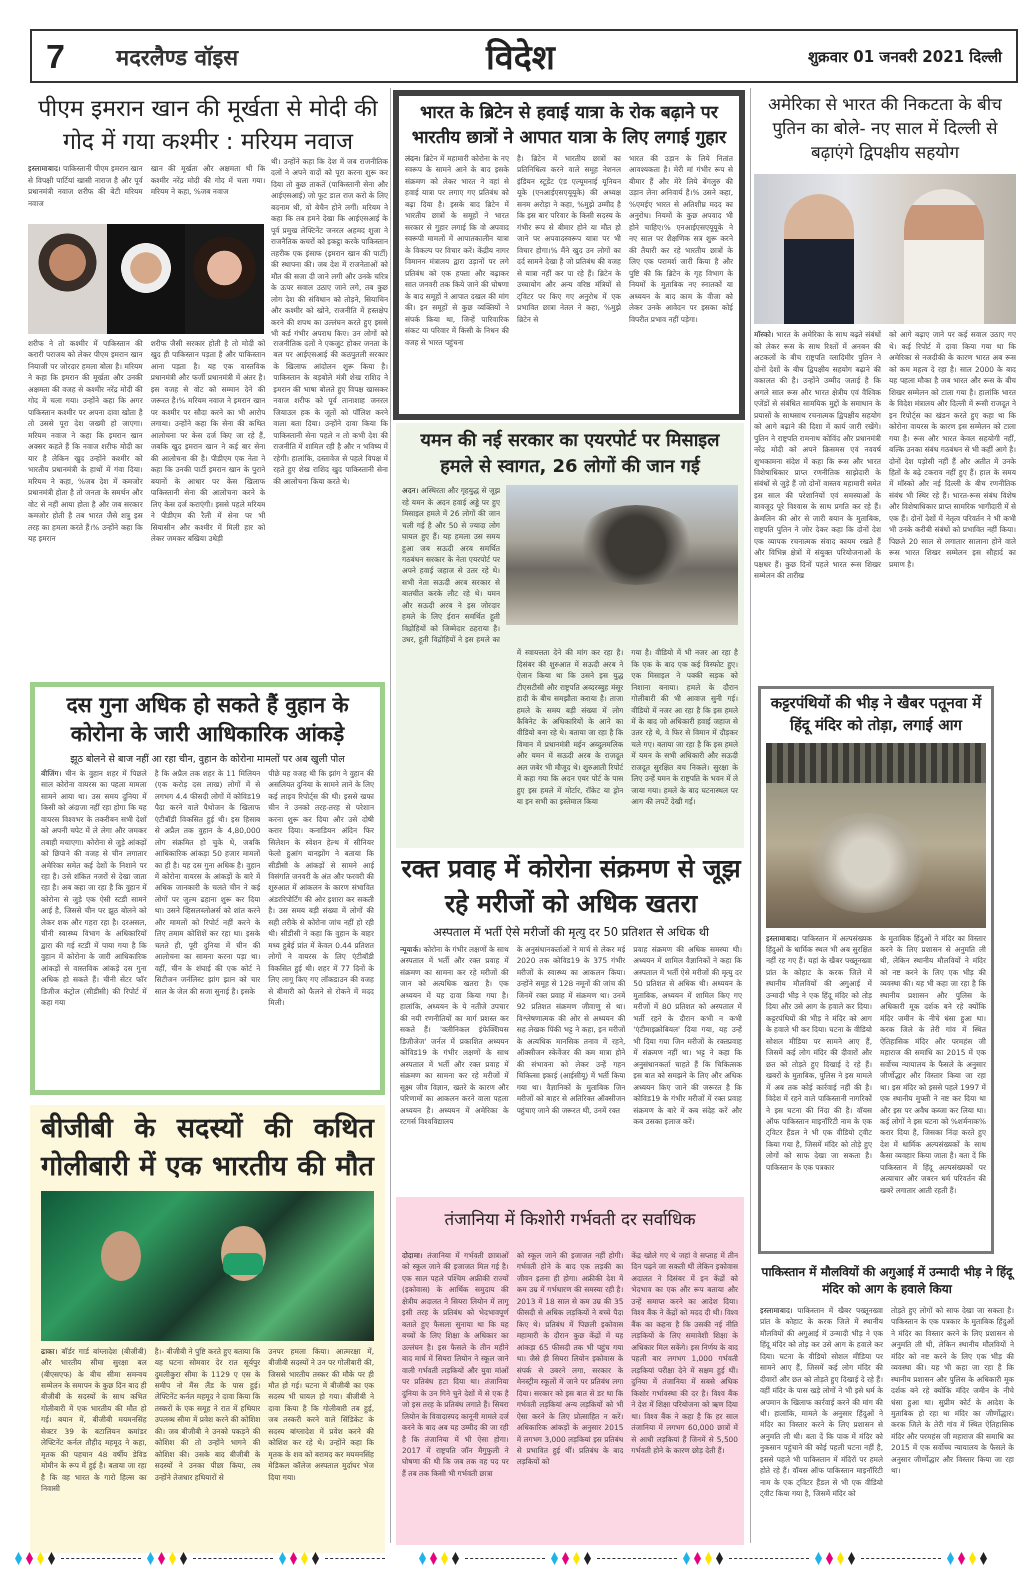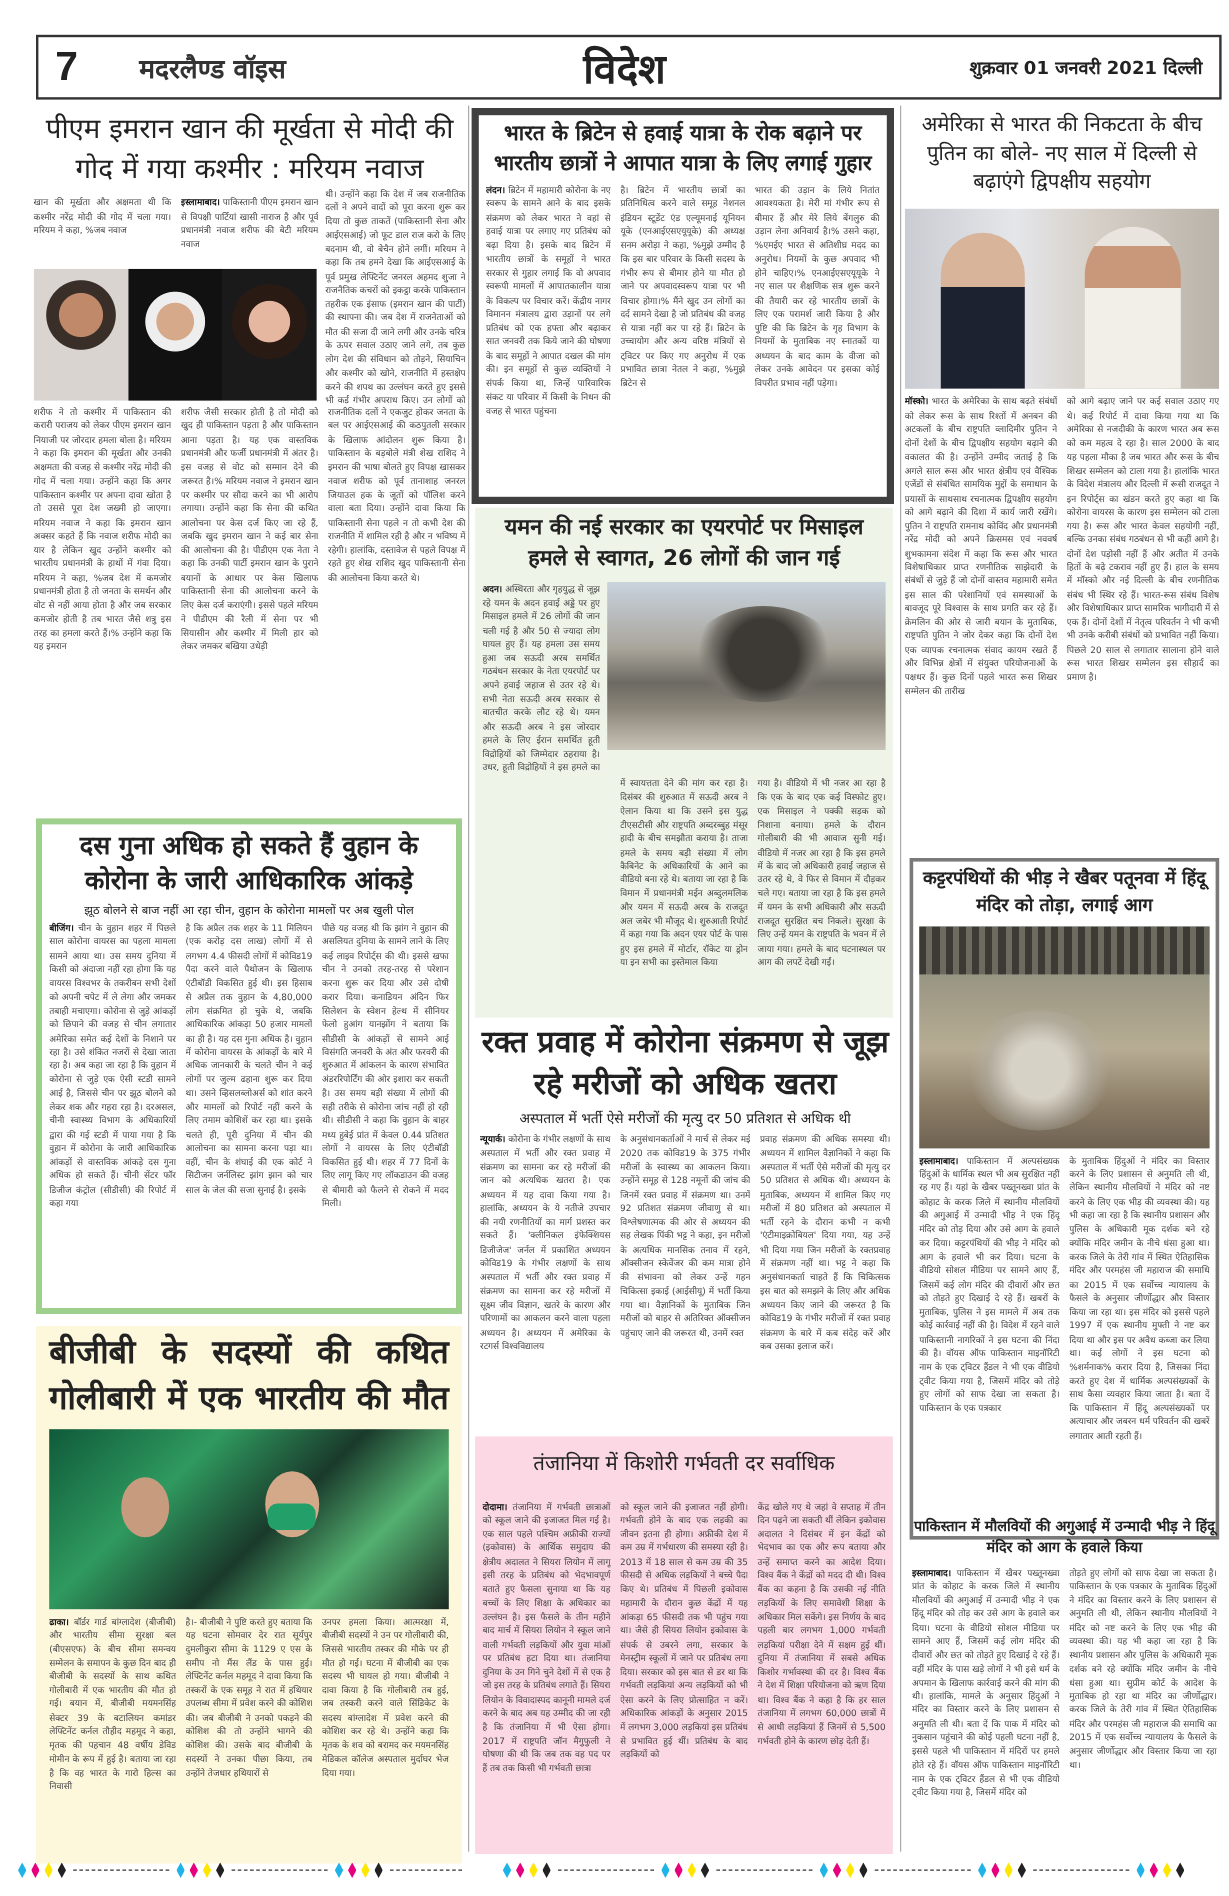--- a/index.html
+++ b/index.html
@@ -13,21 +13,21 @@
   .mh-page { font-family: "Liberation Sans", sans-serif; font-size: 34px; font-weight: bold; width: 70px; color:#222; }
   .mh-paper { font-size: 22px; font-weight: bold; color:#333; width: 330px; }
   .mh-section { font-size: 34px; font-weight: bold; color:#222; flex: 1; text-align: left; }
   .mh-date { font-size: 15px; font-weight: bold; color:#222; }
 
   .article { position: absolute; overflow: hidden; }
   .headline { font-weight: bold; text-align: center; color: #222; line-height: 1.28; }
   .sub { text-align: center; color: #222; }
   .cols { display: flex; gap: 8px; font-size: 7.4px; line-height: 1.55; color: #444; text-align: justify; }
   .cols > div { flex: 1; overflow: hidden; }
-  .dateline { font-weight: bold; color: #111; }
+  .dateline { font-weight: normal; color: #111; }
   .photo { position: relative; overflow: hidden; }
 
   
   .box-red { border: 6px solid #404040; }
   .box-green { border: 5px solid #9fcf8c; background:#fff; }
   .box-grey { border: 3px solid #7a7a7a; }
   .bg-cream { background: #fdf7dc; }
   .bg-green { background: #eef4e8; }
   .bg-pink { background: #fbd8e3; }
 
@@ -42,22 +42,22 @@
 <div class="masthead">
   <span class="mh-page">7</span>
   <span class="mh-paper">मदरलैण्ड वॉइस</span>
   <span class="mh-section" style="margin-left:40px;">विदेश</span>
   <span class="mh-date">शुक्रवार 01 जनवरी 2021 दिल्ली</span>
 </div>
 
 <div class="article" style="left:28px; top:88px; width:360px; height:560px;">
   <div class="headline" style="font-size:23px; font-weight:normal; line-height:1.42; padding:4px 6px 2px;">पीएम इमरान खान की मूर्खता से मोदी की गोद में गया कश्मीर : मरियम नवाज</div>
   <div class="cols" style="margin-top:4px; height:72px;">
+    <div><span class="dateline">इस्लामाबाद।</span> <span>पाकिस्तानी पीएम इमरान खान से विपक्षी पार्टियां खासी नाराज है और पूर्व प्रधानमंत्री नवाज शरीफ की बेटी मरियम नवाज</span></div>
     <div>खान की मूर्खता और अक्षमता थी कि कश्मीर नरेंद्र मोदी की गोद में चला गया। मरियम ने कहा, %जब नवाज</div>
-    <div><span class="dateline">इस्लामाबाद।</span> <span>पाकिस्तानी पीएम इमरान खान से विपक्षी पार्टियां खासी नाराज है और पूर्व प्रधानमंत्री नवाज शरीफ की बेटी मरियम नवाज</span></div>
     <div style="visibility:hidden;"></div>
   </div>
   <div class="photo" style="position:absolute; left:0; top:136px; width:236px; height:110px; display:flex;">
     <div style="flex:1; background: radial-gradient(circle at 50% 35%, #c08a6a 0 22%, #3a2e28 23% 35%, #d9d4cf 36%);"></div>
     <div style="flex:1; background: radial-gradient(circle at 50% 40%, #d6a98a 0 20%, #eeeeee 21% 32%, #111 33%);"></div>
     <div style="flex:1; background: radial-gradient(circle at 50% 40%, #e5b7a0 0 22%, #2a1a14 23% 40%, #1a1a1a 41%);"></div>
   </div>
   <div class="cols" style="position:absolute; left:243px; top:68px; width:117px; height:180px;">
     <div>थी। उन्होंने कहा कि देश में जब राजनीतिक दलों ने अपने वादों को पूरा करना शुरू कर दिया तो कुछ ताकतें (पाकिस्तानी सेना और आईएसआई) जो फूट डाल राज करो के लिए बदनाम थी, वो बेचैन होने लगीं। मरियम ने कहा कि तब हमने देखा कि आईएसआई के पूर्व प्रमुख लेफ्टिनेंट जनरल अहमद शुजा ने राजनैतिक कचरों को इकट्ठा करके पाकिस्तान तहरीक एक इंसाफ (इमरान खान की पार्टी) की स्थापना की। जब देश में राजनेताओं को मौत की सजा दी जाने लगी और उनके चरित्र के ऊपर सवाल उठाए जाने लगे, तब कुछ लोग देश की संविधान को तोड़ने, सियाचिन और कश्मीर को खोने, राजनीति में हस्तक्षेप करने की शपथ का उल्लंघन करते हुए इससे भी कई गंभीर अपराध किए। उन लोगों को आज तक इसके लिए जिम्मेदार नहीं ठहराया गया।</div>
   </div>
@@ -119,21 +119,21 @@
 <div class="article" style="left:396px; top:848px; width:350px; height:325px; padding:4px 4px;">
   <div class="headline" style="font-size:25px; line-height:1.38;">रक्त प्रवाह में कोरोना संक्रमण से जूझ रहे मरीजों को अधिक खतरा</div>
   <div class="sub" style="font-size:11.5px; margin:3px 0 5px;">अस्पताल में भर्ती ऐसे मरीजों की मृत्यु दर 50 प्रतिशत से अधिक थी</div>
   <div class="cols" style="height:210px;">
     <div><span class="dateline">न्यूयार्क।</span> <span>कोरोना के गंभीर लक्षणों के साथ अस्पताल में भर्ती और रक्त प्रवाह में संक्रमण का सामना कर रहे मरीजों की जान को अत्यधिक खतरा है। एक अध्ययन में यह दावा किया गया है। हालांकि, अध्ययन के ये नतीजे उपचार की नयी रणनीतियों का मार्ग प्रशस्त कर सकते हैं। 'क्लीनिकल इंफेक्शियस डिजीजेज' जर्नल में प्रकाशित अध्ययन कोविड19 के गंभीर लक्षणों के साथ अस्पताल में भर्ती और रक्त प्रवाह में संक्रमण का सामना कर रहे मरीजों में सूक्ष्म जीव विज्ञान, खतरे के कारण और परिणामों का आकलन करने वाला पहला अध्ययन है। अध्ययन में अमेरिका के रटगर्स विश्वविद्यालय</span></div>
     <div>के अनुसंधानकर्ताओं ने मार्च से लेकर मई 2020 तक कोविड19 के 375 गंभीर मरीजों के स्वास्थ्य का आकलन किया। उन्होंने समूह से 128 नमूनों की जांच की जिनमें रक्त प्रवाह में संक्रमण था। उनमें 92 प्रतिशत संक्रमण जीवाणु से था। विश्लेषणात्मक की ओर से अध्ययन की सह लेखक पिंकी भट्ट ने कहा, इन मरीजों के अत्यधिक मानसिक तनाव में रहने, ऑक्सीजन स्केवेंजर की कम मात्रा होने की संभावना को लेकर उन्हें गहन चिकित्सा इकाई (आईसीयू) में भर्ती किया गया था। वैज्ञानिकों के मुताबिक जिन मरीजों को बाहर से अतिरिक्त ऑक्सीजन पहुंचाए जाने की जरूरत थी, उनमें रक्त</div>
     <div>प्रवाह संक्रमण की अधिक समस्या थी। अध्ययन में शामिल वैज्ञानिकों ने कहा कि अस्पताल में भर्ती ऐसे मरीजों की मृत्यु दर 50 प्रतिशत से अधिक थी। अध्ययन के मुताबिक, अध्ययन में शामिल किए गए मरीजों में 80 प्रतिशत को अस्पताल में भर्ती रहने के दौरान कभी न कभी 'एंटीमाइक्रोबियल' दिया गया, यह उन्हें भी दिया गया जिन मरीजों के रक्तप्रवाह में संक्रमण नहीं था। भट्ट ने कहा कि अनुसंधानकर्ता चाहते हैं कि चिकित्सक इस बात को समझने के लिए और अधिक अध्ययन किए जाने की जरूरत है कि कोविड19 के गंभीर मरीजों में रक्त प्रवाह संक्रमण के बारे में कब संदेह करें और कब उसका इलाज करें।</div>
   </div>
 </div>
 
-<div class="article box-grey" style="left:758px; top:686px; width:258px; height:568px; padding:4px 5px;margin-top:29px;">
+<div class="article box-grey" style="left:758px; top:686px; width:236px; height:568px; padding:4px 5px;">
   <div class="headline" style="font-size:15px; line-height:1.45;">कट्टरपंथियों की भीड़ ने खैबर पतूनवा में हिंदू मंदिर को तोड़ा, लगाई आग</div>
   <div class="photo" style="margin-top:6px; height:185px; background: linear-gradient(180deg, #7f8b7c 0%, #a09a86 30%, #b7ad94 55%, #8c7d66 80%, #6e6252 100%);">
     <div style="position:absolute; left:0; top:0; width:100%; height:40px; background: repeating-linear-gradient(90deg, #3c3a35 0 6px, #6d6a60 6px 11px);"></div>
     <div style="position:absolute; left:40px; top:70px; width:120px; height:100px; border-radius:50%; background: radial-gradient(circle, #d7d2c6 0 30%, rgba(180,175,165,0.6) 55%, transparent 75%);"></div>
   </div>
   <div class="cols" style="margin-top:5px; height:320px;">
     <div><span class="dateline">इस्लामाबाद।</span> <span>पाकिस्तान में अल्पसंख्यक हिंदुओं के धार्मिक स्थल भी अब सुरक्षित नहीं रह गए हैं। यहां के खैबर पख्तूनख्वा प्रांत के कोहाट के करक जिले में स्थानीय मौलवियों की अगुआई में उन्मादी भीड़ ने एक हिंदू मंदिर को तोड़ दिया और उसे आग के हवाले कर दिया। कट्टरपंथियों की भीड़ ने मंदिर को आग के हवाले भी कर दिया। घटना के वीडियो सोशल मीडिया पर सामने आए हैं, जिसमें कई लोग मंदिर की दीवारों और छत को तोड़ते हुए दिखाई दे रहे हैं। खबरों के मुताबिक, पुलिस ने इस मामले में अब तक कोई कार्रवाई नहीं की है। विदेश में रहने वाले पाकिस्तानी नागरिकों ने इस घटना की निंदा की है। वॉयस ऑफ पाकिस्तान माइनॉरिटी नाम के एक ट्विटर हैंडल ने भी एक वीडियो ट्वीट किया गया है, जिसमें मंदिर को तोड़े हुए लोगों को साफ देखा जा सकता है। पाकिस्तान के एक पत्रकार</span></div>
     <div>के मुताबिक हिंदुओं ने मंदिर का विस्तार करने के लिए प्रशासन से अनुमति ली थी, लेकिन स्थानीय मौलवियों ने मंदिर को नष्ट करने के लिए एक भीड़ की व्यवस्था की। यह भी कहा जा रहा है कि स्थानीय प्रशासन और पुलिस के अधिकारी मूक दर्शक बने रहे क्योंकि मंदिर जमीन के नीचे धंसा हुआ था। करक जिले के तेरी गांव में स्थित ऐतिहासिक मंदिर और परमहंस जी महाराज की समाधि का 2015 में एक सर्वोच्च न्यायालय के फैसले के अनुसार जीर्णोद्धार और विस्तार किया जा रहा था। इस मंदिर को इससे पहले 1997 में एक स्थानीय मुफ्ती ने नष्ट कर दिया था और इस पर अवैध कब्जा कर लिया था। कई लोगों ने इस घटना को %शर्मनाक% करार दिया है, जिसका निंदा करते हुए देश में धार्मिक अल्पसंख्यकों के साथ कैसा व्यवहार किया जाता है। बता दें कि पाकिस्तान में हिंदू अल्पसंख्यकों पर अत्याचार और जबरन धर्म परिवर्तन की खबरें लगातार आती रहती हैं।</div>
   </div>
 </div>

